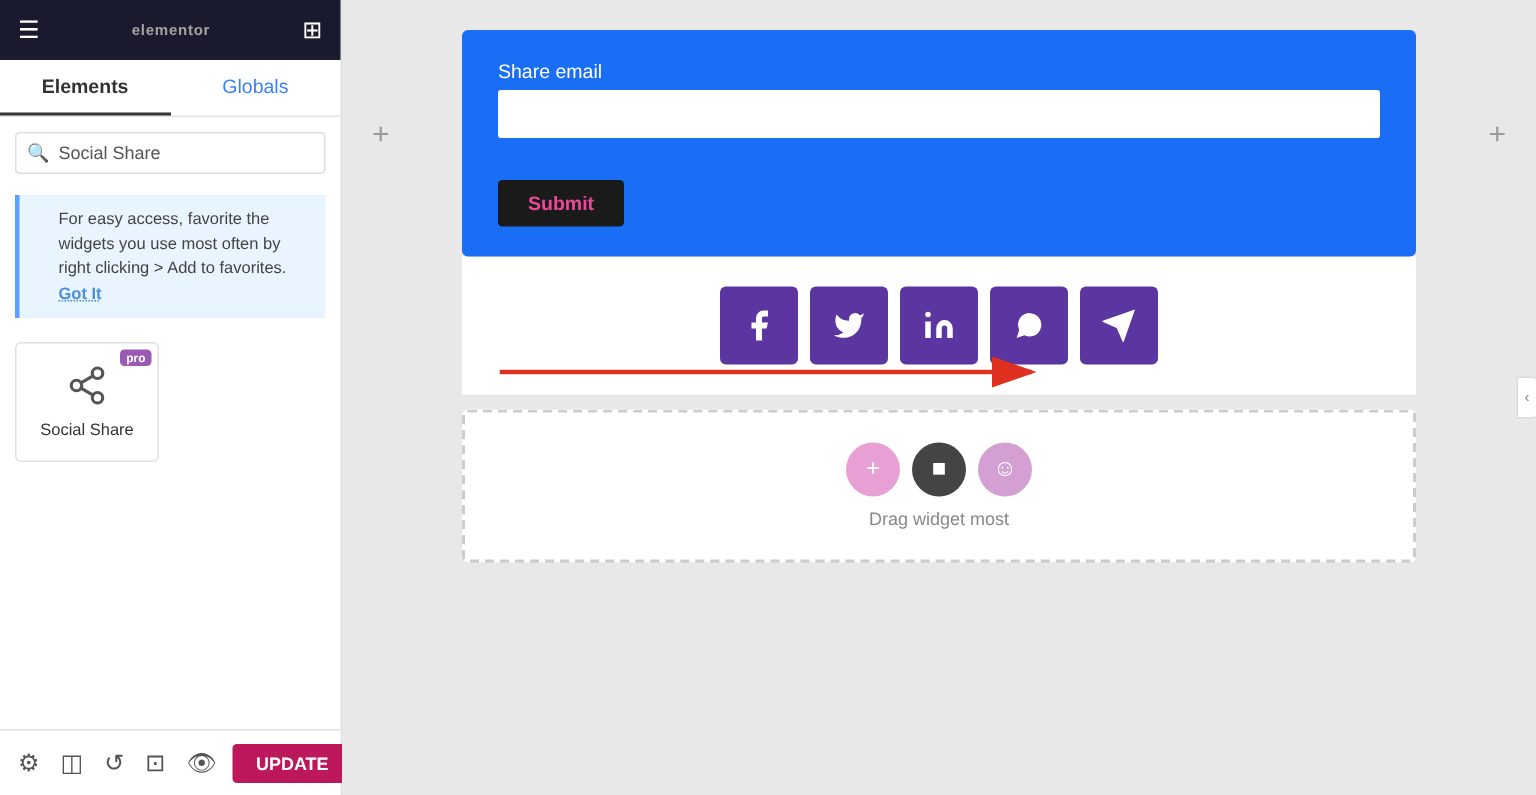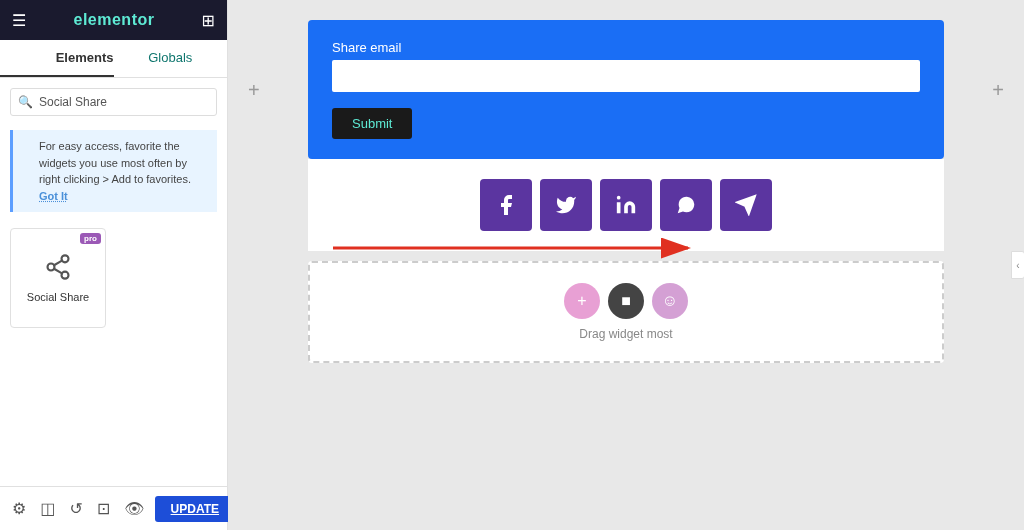--- a/index.html
+++ b/index.html
@@ -25,51 +25,50 @@
       height: 40px;
     }
 
     .sidebar-header .hamburger {
       color: #fff;
       font-size: 16px;
       cursor: pointer;
     }
 
     .sidebar-header .brand {
-      color: #5eead4;
-      font-size: 16px;
+      color: #a3a3a3;
+      font-size: 10px;
       font-weight: 600;
       letter-spacing: 0.5px;
     }
 
     .sidebar-header .grid-icon {
       color: #fff;
       font-size: 16px;
       cursor: pointer;
     }
 
     .sidebar-tabs {
       display: flex;
       border-bottom: 1px solid #e0e0e0;
     }
 
     .sidebar-tab {
       flex: 1;
       text-align: center;
       padding: 10px 0;
       font-size: 13px;
-      color: #0f766e;
+      color: #3b82f6;
       cursor: pointer;
     }
 
     .sidebar-tab.active {
       color: #333;
       font-weight: 600;
       border-bottom: 2px solid #333;
-      text-align: right;
     }
 
     .sidebar-search {
       padding: 10px;
     }
 
     .sidebar-search input {
       width: 100%;
       border: 1px solid #ddd;
       border-radius: 3px;
@@ -112,21 +111,21 @@
 
     .widget-grid {
       padding: 8px 10px;
       display: flex;
       flex-wrap: wrap;
       gap: 8px;
     }
 
     .widget-card {
       width: 96px;
-      height: 100px;
+      height: 80px;
       border: 1px solid #e0e0e0;
       border-radius: 4px;
       display: flex;
       flex-direction: column;
       align-items: center;
       justify-content: center;
       cursor: pointer;
       position: relative;
       background: #fff;
     }
@@ -168,30 +167,29 @@
     }
 
     .sidebar-bottom .bottom-icon {
       color: #555;
       font-size: 16px;
       cursor: pointer;
       padding: 4px;
     }
 
     .sidebar-bottom .update-btn {
-      background: #1d4ed8;
+      background: #be185d;
       color: #fff;
       border: none;
       padding: 6px 16px;
       font-size: 12px;
       font-weight: 600;
       border-radius: 3px;
       cursor: pointer;
       margin-left: auto;
-      text-decoration: underline;
     }
 
     .sidebar-bottom .chevron-btn {
       background: #d63af9;
       color: #fff;
       border: none;
       padding: 6px 8px;
       font-size: 12px;
       border-radius: 3px;
       cursor: pointer;
@@ -242,28 +240,28 @@
       border: none;
       border-radius: 2px;
       background: #fff;
       padding: 0 8px;
       font-size: 13px;
       outline: none;
     }
 
     .form-section .submit-btn {
       background: #1a1a1a;
-      color: #5eead4;
+      color: #ec4899;
       border: none;
       padding: 8px 20px;
       font-size: 13px;
-      font-weight: 400;
+      font-weight: 700;
       border-radius: 3px;
       cursor: pointer;
-      margin-top: 4px;
+      margin-top: 16px;
     }
 
     
     .canvas-plus {
       position: absolute;
       color: #999;
       font-size: 20px;
       cursor: pointer;
       line-height: 1;
     }

